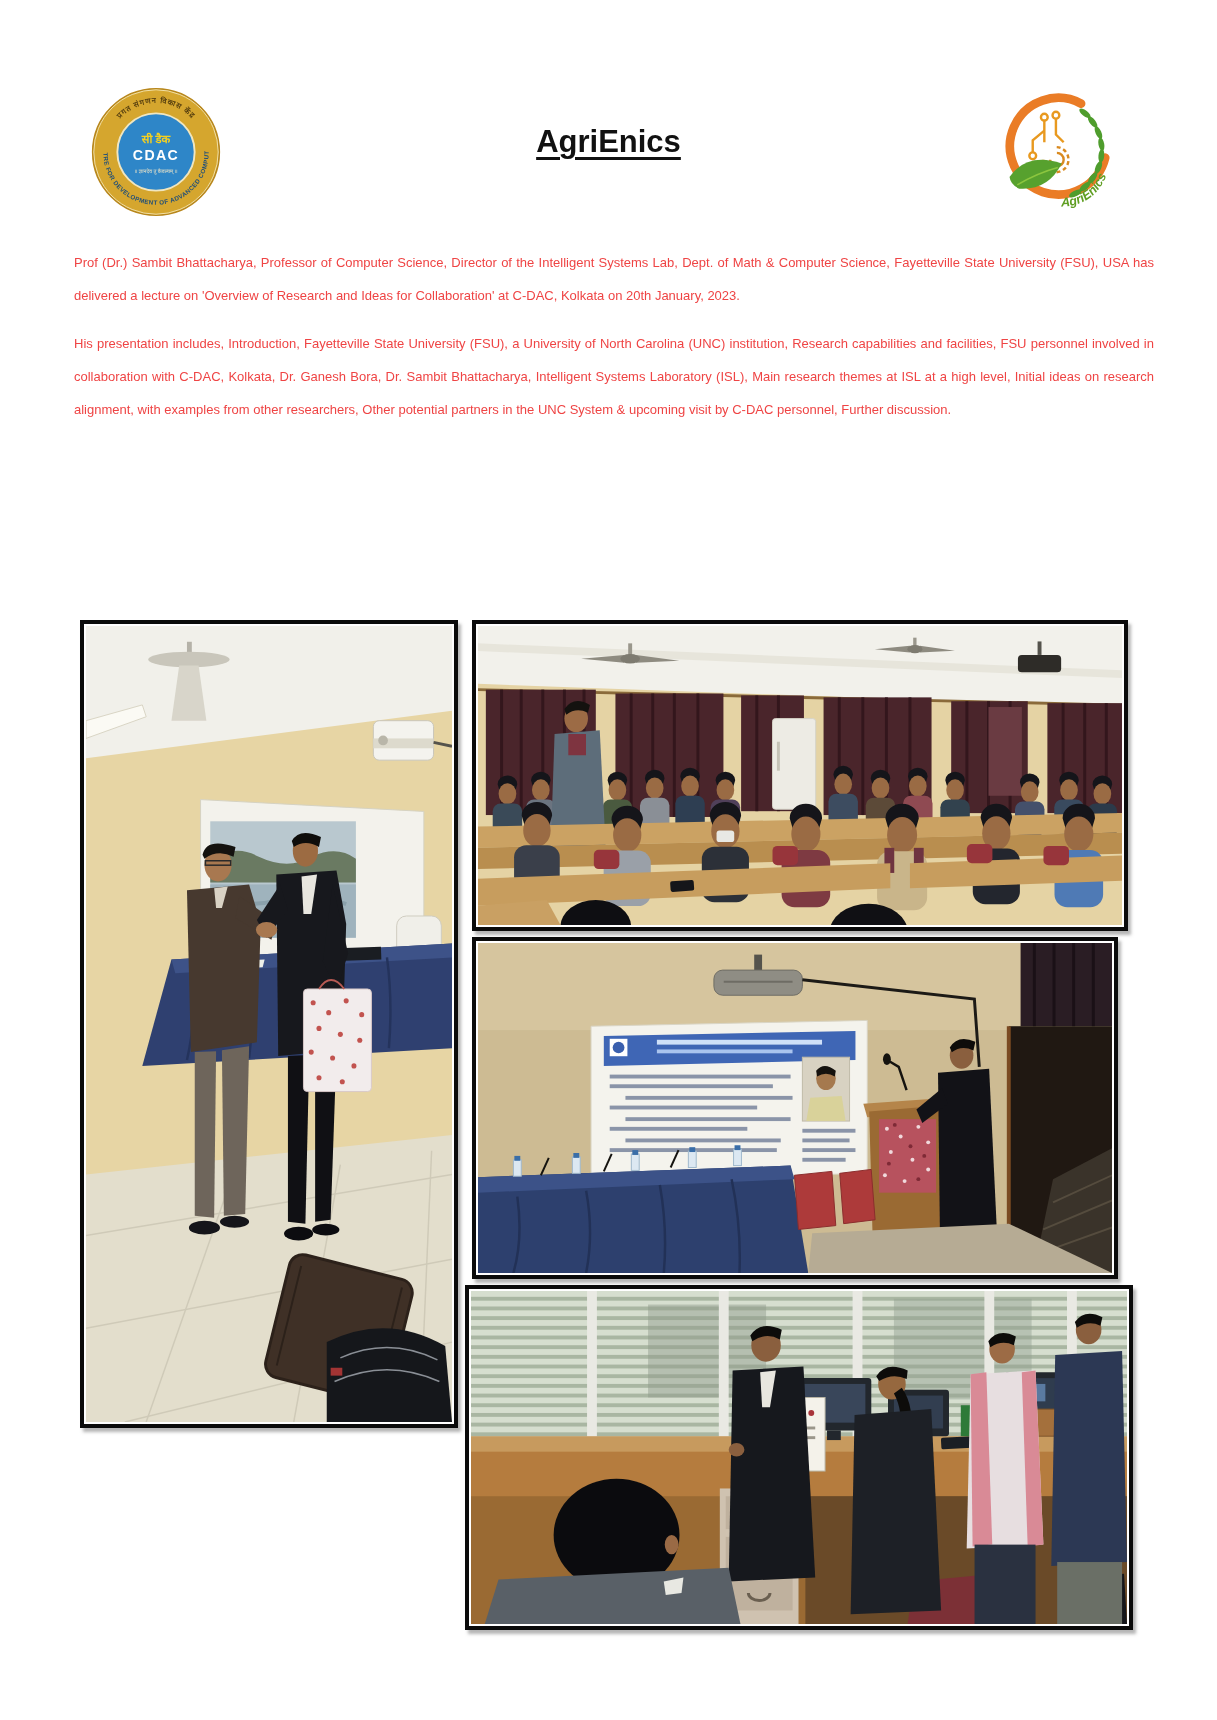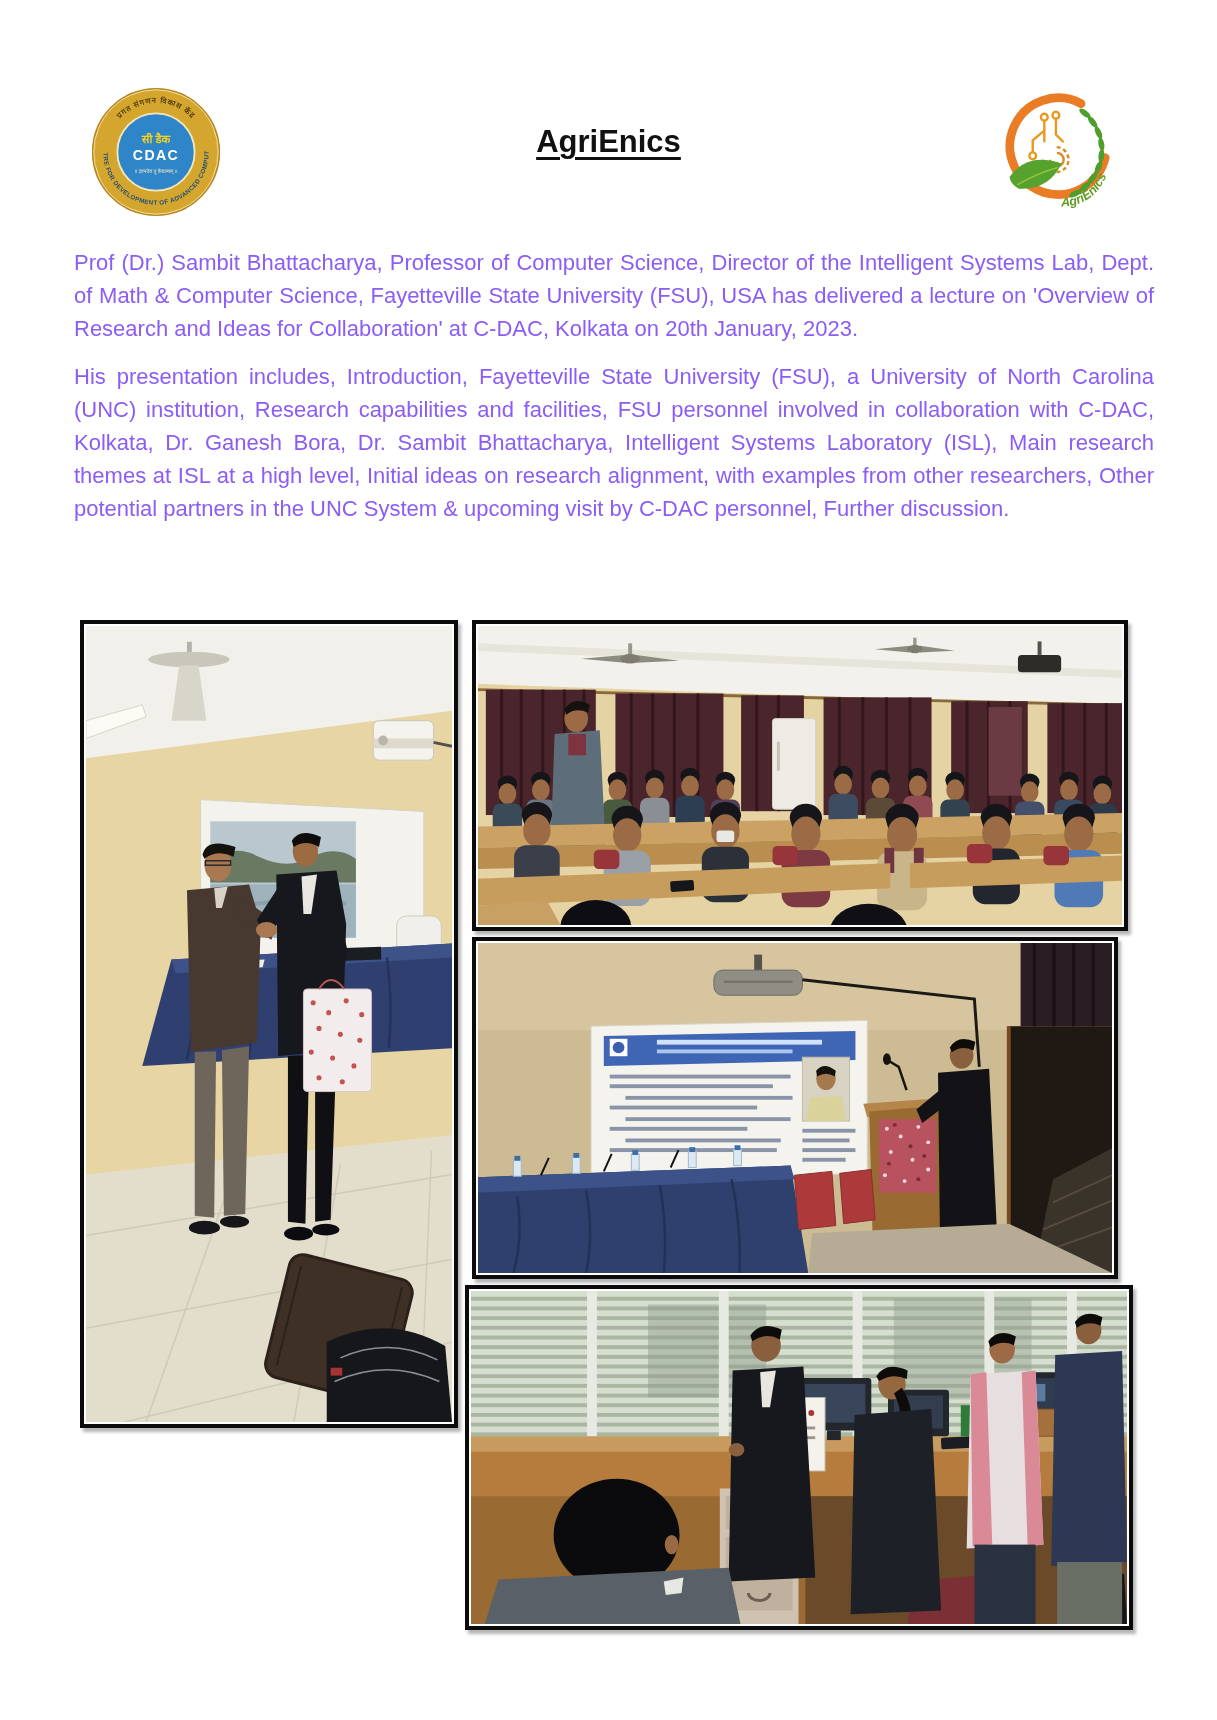--- a/index.html
+++ b/index.html
@@ -7,21 +7,21 @@
         font-family:"Liberation Sans","DejaVu Sans",sans-serif;color:#1c1c1c;}
   
   .logo-cdac{position:absolute;left:90px;top:86px;width:132px;height:132px;}
   .logo-agri{position:absolute;left:996px;top:92px;width:116px;height:122px;}
   .doc-title{position:absolute;left:0;top:124px;width:100%;text-align:center;}
   .doc-title span{font-size:31px;font-weight:bold;color:#111;
         text-decoration:underline;text-decoration-thickness:3px;text-underline-offset:5px;}
   
   .text-col{position:absolute;left:74px;top:246px;width:1080px;}
   .heading{font-size:22.5px;font-weight:bold;line-height:40px;text-align:justify;color:#161616;margin:0 0 13px 0;}
-  .para{font-size:22px;line-height:33px;text-align:justify;color:#8b5cf6;margin:0 0 15px 0;}
+  .para{font-size:13px;line-height:33px;text-align:justify;color:#ef4444;margin:0 0 15px 0;}
   
   .photo{position:absolute;background:#ffffff;border:4px solid #0b0b0b;padding:2px;
          box-shadow:3px 4px 3px rgba(110,110,110,.5);box-sizing:border-box;}
   .photo svg{display:block;width:100%;height:100%;}
   .ph-a{left:80px;top:620px;width:378px;height:808px;}
   .ph-b{left:472px;top:620px;width:656px;height:311px;}
   .ph-c{left:472px;top:937px;width:646px;height:342px;}
   .ph-d{left:465px;top:1285px;width:668px;height:345px;}
 </style>
 </head>

